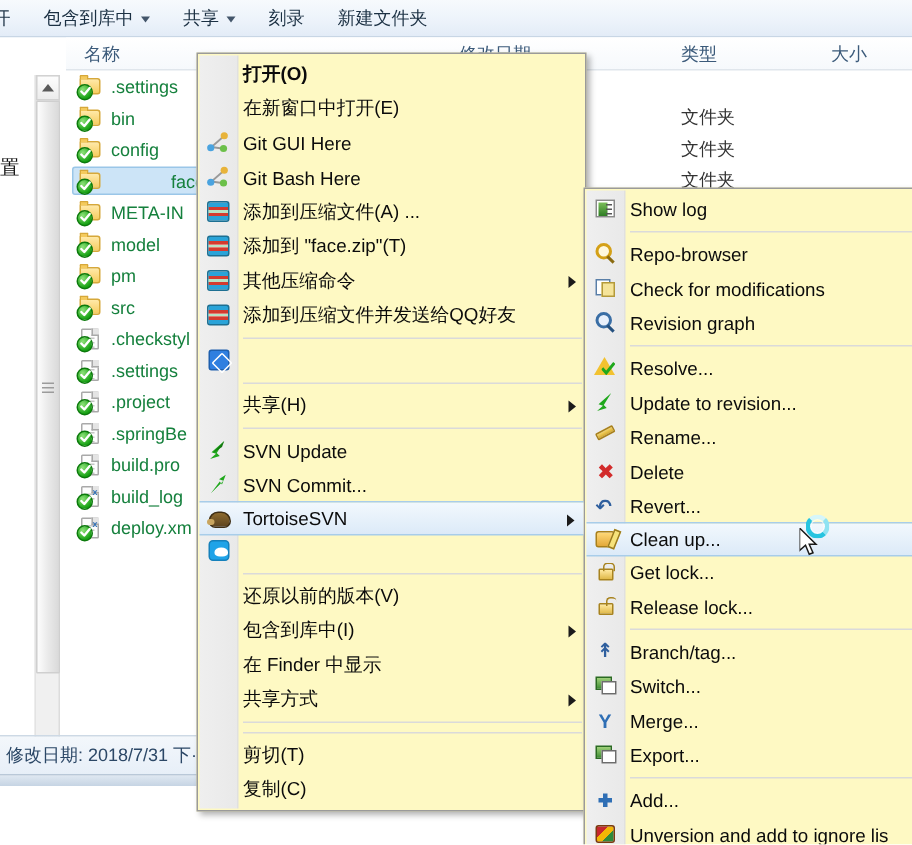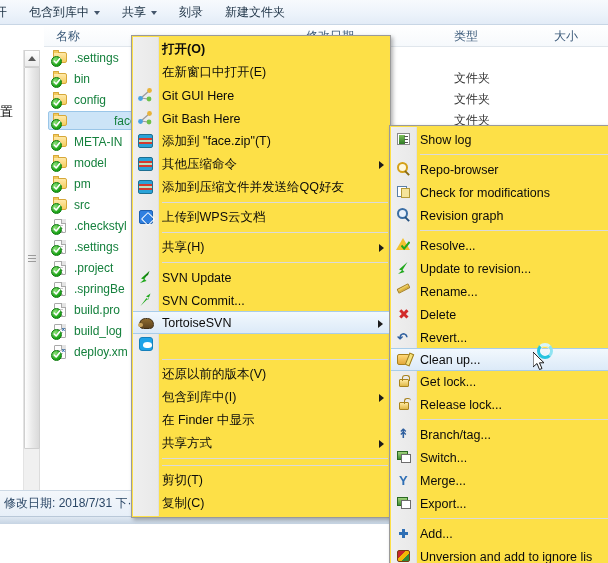--- a/index.html
+++ b/index.html
@@ -134,21 +134,21 @@
   .statusbar .st-txt { font-size:12px; color:#2b4766; padding-left:4px; white-space:nowrap; }
   .winborder-bottom {
     position:absolute; left:0; top:516px; width:608px; height:8px;
     background: linear-gradient(to bottom,#dfe8f2,#c6d4e3);
     border-top:1px solid #b9c8d8;
   }
   .desk { position:absolute; left:0; top:524px; width:608px; height:39px; background:#ffffff; }
 
   
   .menu {
-    position:absolute; background:#fde047;
+    position:absolute; background:#fef9c3;
     border:1px solid #9a9a9a; box-shadow: 2px 2px 4px rgba(0,0,0,.30);
     padding: 2px 0;
   }
   .menu .gutter {
     position:absolute; left:1px; top:1px; bottom:1px; width:26px;
     background: linear-gradient(to right,#efefef,#e9e9e9);
     border-right:1px solid #e0e0e0;
   }
   .mi {
     position:relative; height:23px; display:flex; align-items:center;
@@ -579,20 +579,26 @@
             <circle cx="3.5" cy="11.5" r="2.4" fill="#4aa3df"></circle>
             <circle cx="12.5" cy="3.5" r="2.4" fill="#e8b33a"></circle>
             <circle cx="12" cy="12" r="2.4" fill="#6cc04a"></circle>
           </svg></span>
         <span>Git Bash Here</span>
       </div>
       <div class="mi">
         <span class="ic">
           <span class="ic-rar"></span>
         </span>
+        <span>添加到压缩文件(A) ...</span>
+      </div>
+      <div class="mi">
+        <span class="ic">
+          <span class="ic-rar"></span>
+        </span>
         <span>添加到 "face.zip"(T)</span>
       </div>
       <div class="mi">
         <span class="ic">
           <span class="ic-rar"></span>
         </span>
         <span>其他压缩命令</span>
         <span class="arrow"></span>
       </div>
       <div class="mi">
@@ -601,21 +607,20 @@
         </span>
         <span>添加到压缩文件并发送给QQ好友</span>
       </div>
       <div class="msep">
         <i></i>
       </div>
       <div class="mi">
         <span class="ic">
           <span class="ic-wps"></span>
         </span>
-        <span>上传到WPS云文档</span>
       </div>
       <div class="msep">
         <i></i>
       </div>
       <div class="mi">
         <span>共享(H)</span>
         <span class="arrow"></span>
       </div>
       <div class="msep">
         <i></i>

